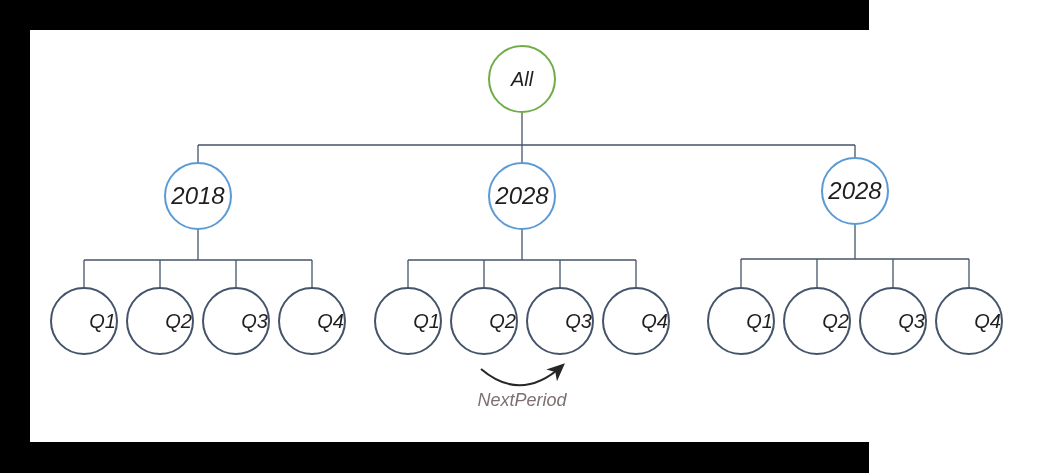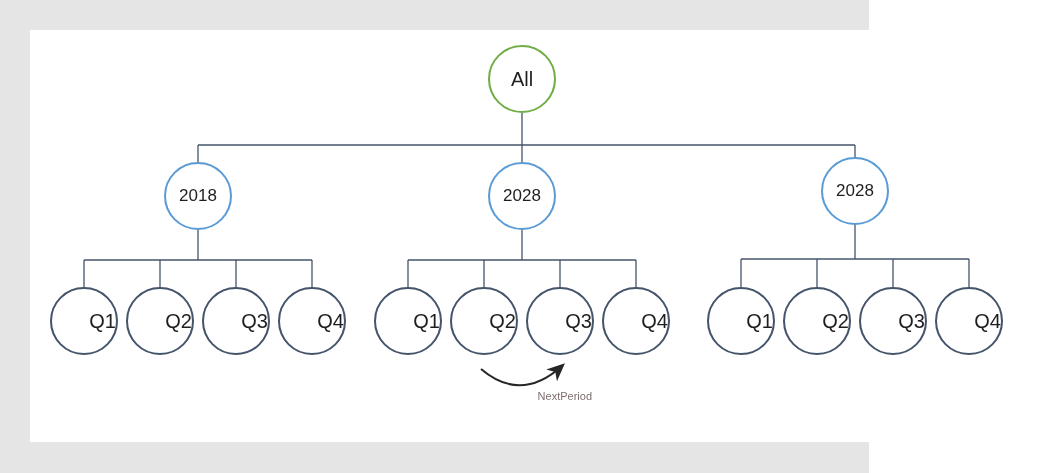--- a/index.html
+++ b/index.html
@@ -7,21 +7,22 @@
     padding: 0;
     width: 1051px;
     height: 473px;
     overflow: hidden;
     font-family: "Liberation Sans", sans-serif;
   }
   .window {
     position: absolute;
     left: 0; top: 0;
     width: 869px; height: 473px;
-    background: #e5e5e5;
+    background: #000000;
+    font-style: italic;
   }
   .panel {
     position: absolute;
     left: 30px; top: 30px;
     width: 991px; height: 412px;
     background: #ffffff;
   }
   .overlay-svg {
     position: absolute;
     left: 0; top: 0;
@@ -38,28 +39,28 @@
     width: 68px; height: 68px;
     box-sizing: border-box;
     border-radius: 50%;
     background: #ffffff;
     display: flex;
     align-items: center;
     justify-content: center;
     color: #1f1f1f;
   }
   .node-root   { border: 2.5px solid #70AD47; font-size: 20px; }
-  .node-year   { border: 2px   solid #5B9BD5; font-size: 17px; }
+  .node-year   { border: 2px   solid #5B9BD5; font-size: 24px; }
   .node-quarter{ border: 2.2px solid #44546A; font-size: 20px; justify-content: flex-end; }
   .annotation-label {
     position: absolute;
     left: 452px; top: 390px;
     width: 140px;
-    text-align: right;
-    font-size: 11px;
+    text-align: center;
+    font-size: 18px;
     color: #7e7070;
   }
 </style>
 </head>
 <body>
 
 <div class="window">
   <div class="panel"></div>
 
   <svg class="overlay-svg" viewBox="0 0 1051 473">

